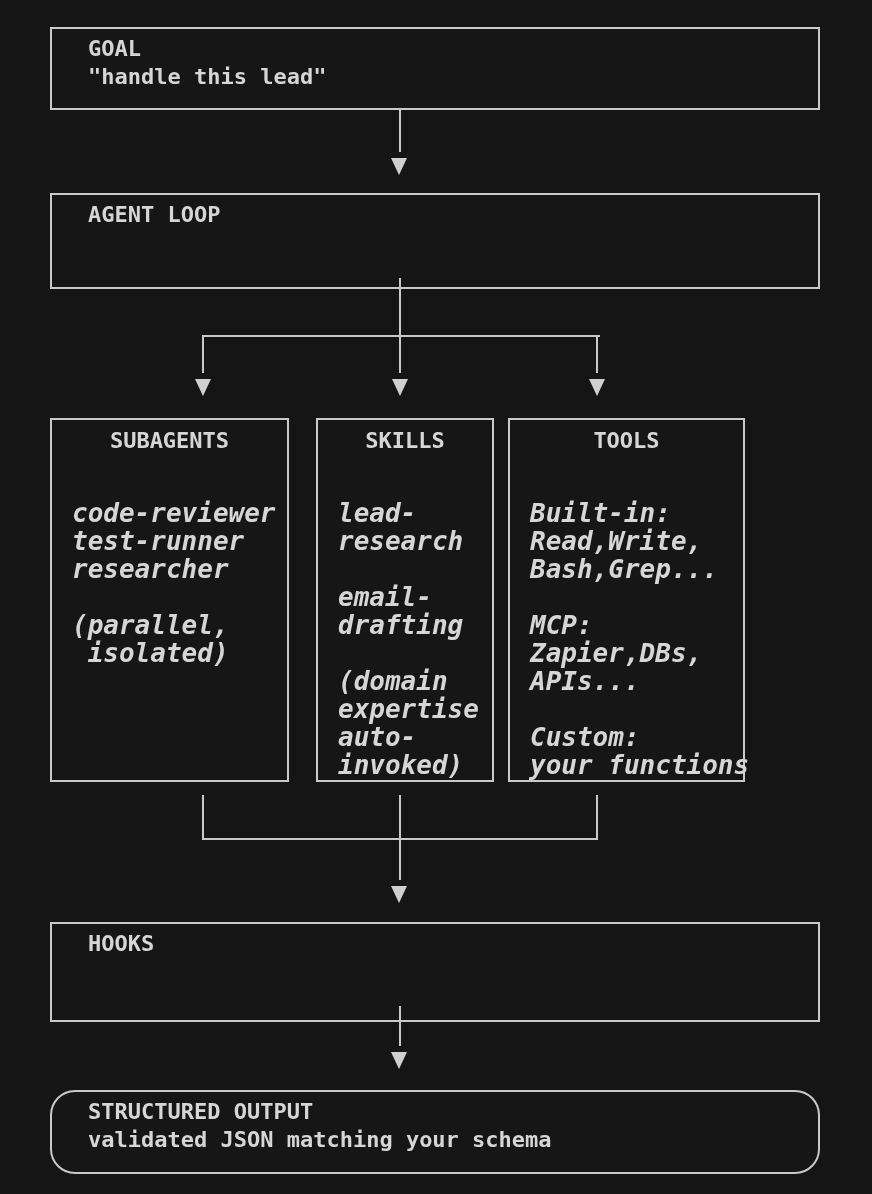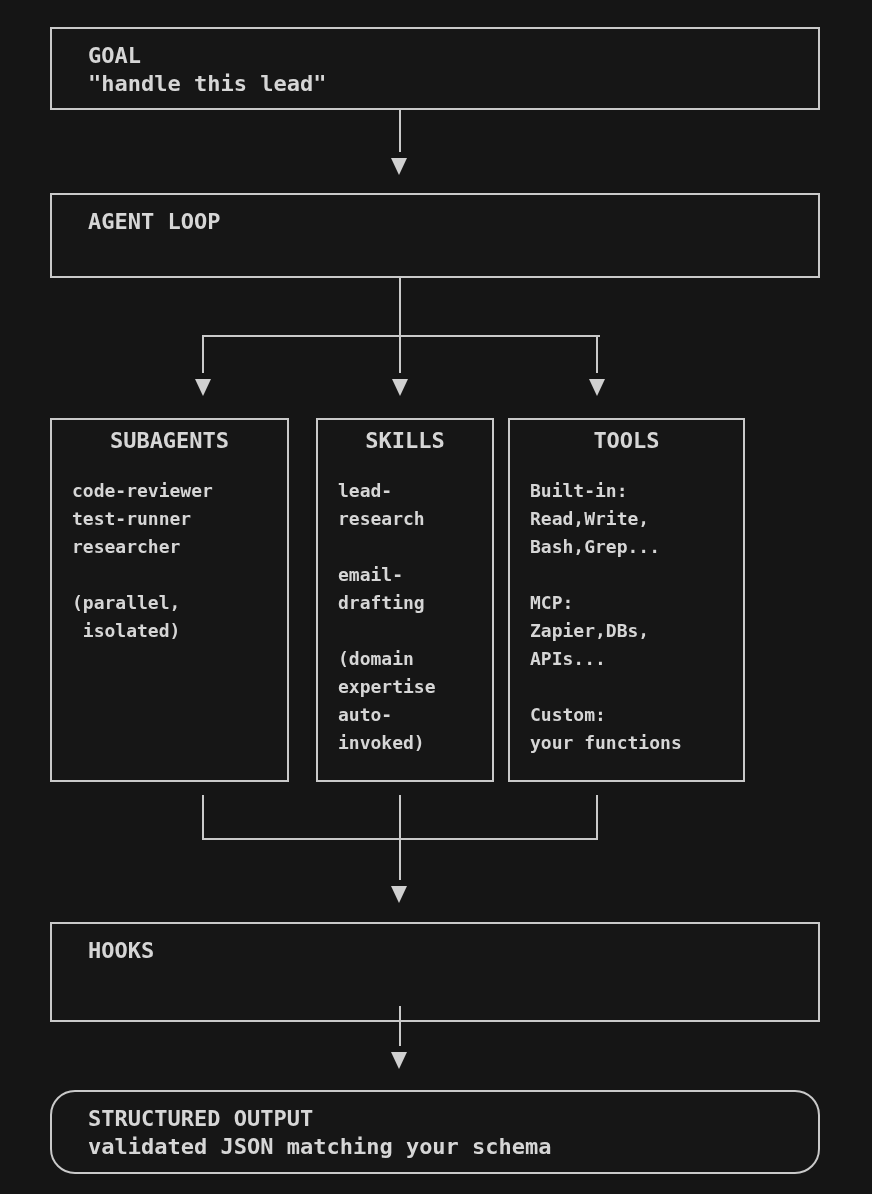--- a/index.html
+++ b/index.html
@@ -24,36 +24,37 @@
     box-sizing: border-box;
   }
   .box-wide .box-title,
   .box-wide .box-sub {
     margin-left: 36px;
     font-size: 22px;
     line-height: 28px;
     white-space: pre;
   }
   .box-wide {
-    padding-top: 13px;
+    padding-top: 6px;
   }
   .box-col {
     padding-top: 7px;
   }
   .box-col .box-title {
     text-align: center;
     font-size: 22px;
     line-height: 28px;
   }
   .box-col .box-lines {
-    margin-top: 22px;
+    margin-top: 44px;
     margin-left: 20px;
-    font-size: 18px;
+    font-size: 26px;
     line-height: 28px;
     white-space: pre;
+    font-style: italic;
   }
   .vline {
     position: absolute;
     width: 2px;
     background: #c9c9c9;
   }
   .hline {
     position: absolute;
     height: 2px;
     background: #c9c9c9;
@@ -73,21 +74,21 @@
 <div class="canvas">
 
   <div class="box box-wide" style="left:50px; top:27px; width:770px; height:83px;">
     <div class="box-title">GOAL</div>
     <div class="box-sub">"handle this lead"</div>
   </div>
 
   <div class="vline" style="left:399px; top:110px; height:42px;"></div>
   <div class="arrowhead" style="left:391px; top:158px;"></div>
 
-  <div class="box box-wide" style="left:50px; top:193px; width:770px; height:85px;">
+  <div class="box box-wide" style="left:50px; top:193px; width:770px; height:96px;">
     <div class="box-title">AGENT LOOP</div>
   </div>
 
   <div class="vline" style="left:399px; top:278px; height:59px;"></div>
   <div class="hline" style="left:202px; top:335px; width:398px;"></div>
   <div class="vline" style="left:202px; top:335px; height:38px;"></div>
   <div class="vline" style="left:399px; top:335px; height:38px;"></div>
   <div class="vline" style="left:596px; top:335px; height:38px;"></div>
   <div class="arrowhead" style="left:195px; top:379px;"></div>
   <div class="arrowhead" style="left:392px; top:379px;"></div>

